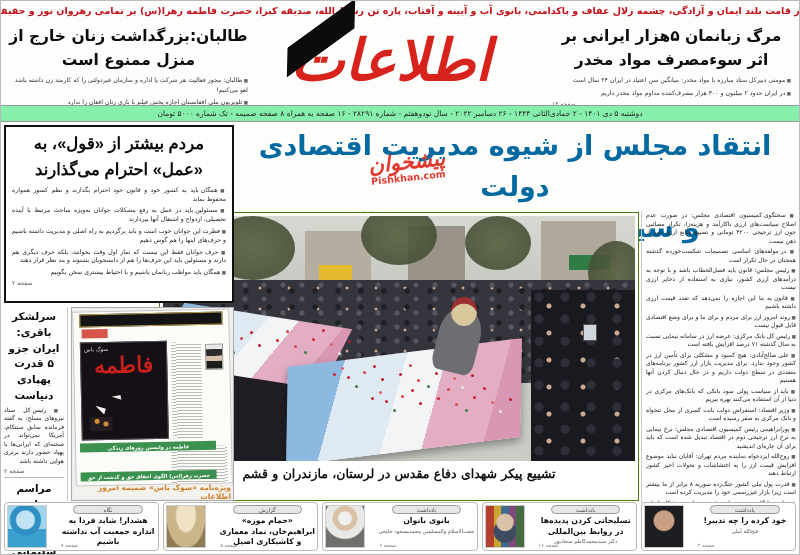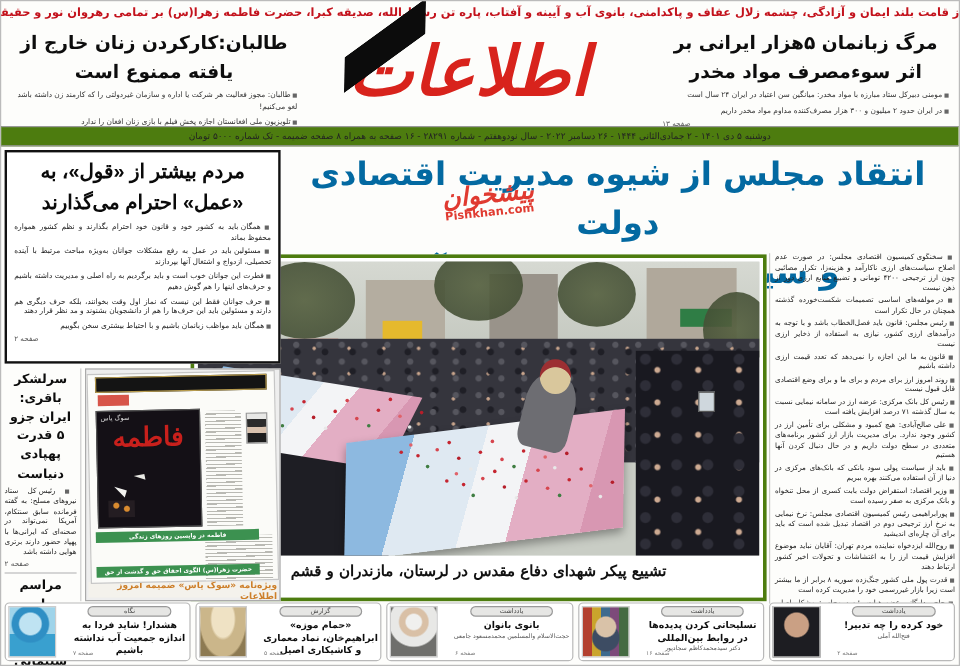--- a/index.html
+++ b/index.html
@@ -20,42 +20,42 @@
   .hstory .hb { font-size:6.2px; color:#333; text-align:right; margin-top:3px; line-height:1.5; }
   .hstory .pg { font-size:6px; color:#555; text-align:left; margin-top:2px; }
   .logo-wrap { flex:1; position:relative; }
   .logo-text { position:absolute; top:2px; right:18px; left:0; text-align:center;
                color:#d8231c; font-size:57px; font-weight:900; font-style:italic;
                font-family:"DejaVu Serif", serif; letter-spacing:-3px; line-height:76px; }
   .ribbon { position:absolute; left:14px; top:6px; width:102px; height:24px; background:#0c0c0c;
             transform:rotate(-36deg); clip-path:polygon(0 100%, 18% 0, 100% 0, 82% 100%); }
 
   
-  .datebar { position:absolute; top:104px; right:0; width:100%; height:17px; background:#4d7c0f;
+  .datebar { position:absolute; top:104px; right:0; width:100%; height:17px; background:#86efac;
              border-top:1px solid #999; border-bottom:1px solid #999;
              display:flex; align-items:center; justify-content:center; }
   .datebar span { font-size:7.5px; color:#222; }
 
   
   .mainhead { position:absolute; top:124px; right:3px; width:562px; height:84px; text-align:center; }
   .mainhead .l { font-weight:900; color:#0369a1; font-size:27px; line-height:41px; letter-spacing:-0.5px; }
   .watermark { position:absolute; top:27px; left:135px; text-align:center; transform:rotate(-6deg); z-index:5; }
   .watermark .wfa { color:#e03a30; font-size:21px; font-weight:900; font-style:italic; line-height:20px; }
   .watermark .wen { color:#e03a30; font-size:9.5px; font-weight:bold; font-style:normal; }
 
   
   .rcol { position:absolute; top:210px; right:3px; width:155px; height:292px; overflow:hidden;
           border-left:1px solid #ccc; padding-left:4px; }
   .b { font-size:6px; color:#222; line-height:1.42; text-align:justify; margin-bottom:2px; }
   .b::before { content:"■ "; font-size:4.5px; color:#666; }
   .pgref { font-size:6px; color:#555; text-align:left; }
 
   
   .photo-frame { position:absolute; top:211px; right:160px; width:480px; height:289px;
-                 border:3px solid #4d7c0f; background:#fff; padding:3px; }
+                 border:1px solid #4d7c0f; background:#fff; padding:3px; }
   .photo { position:relative; width:100%; height:245px; overflow:hidden; background:#c9cdc5; }
   .ph-sky { position:absolute; top:0; left:0; width:100%; height:34%;
             background:linear-gradient(#d6d9d2,#c2c6bd); }
   .bld { position:absolute; background:#a9a294; }
   .bld.b1 { left:2%; top:2%; width:10%; height:30%; background:#3d3a38; }
   .bld.b2 { left:30%; top:6%; width:14%; height:24%; background:#b4ada0; }
   .bld.b3 { left:52%; top:4%; width:12%; height:28%; background:#99938a; }
   .bld.b4 { left:80%; top:2%; width:16%; height:32%; background:#b0a89b; }
   .sign-y { position:absolute; left:33%; top:20%; width:7%; height:9%; background:#e5b92d; }
   .sign-r { position:absolute; left:16%; top:26%; width:9%; height:5%; background:#c24a31; }
@@ -167,21 +167,21 @@
       <div class="ht">مرگ زبانمان ۵هزار ایرانی بر اثر سوءمصرف مواد مخدر</div>
       <div class="hb b">مومنی دبیرکل ستاد مبارزه با مواد مخدر: میانگین سن اعتیاد در ایران ۲۴ سال است</div>
       <div class="hb b">در ایران حدود ۲ میلیون و ۳۰۰ هزار مصرف‌کننده مداوم مواد مخدر داریم</div>
       <div class="pg">صفحه ۱۳</div>
     </div>
     <div class="logo-wrap">
       <div class="logo-text">اطلاعات</div>
       <div class="ribbon"></div>
     </div>
     <div class="hstory">
-      <div class="ht">طالبان:کارکردن زنان خارج از یافته ممنوع است</div>
+      <div class="ht">طالبان:بزرگداشت زنان خارج از منزل ممنوع است</div>
       <div class="hb b">طالبان: مجوز فعالیت هر شرکت یا اداره و سازمان غیردولتی را که کارمند زن داشته باشد لغو می‌کنیم!</div>
       <div class="hb b">تلویزیون ملی افغانستان اجازه پخش فیلم با بازی زنان افغان را ندارد</div>
       <div class="pg">صفحه ۱۶</div>
     </div>
   </div>
 
   <div class="datebar">
     <span>دوشنبه ۵ دی ۱۴۰۱ - ۲ جمادی‌الثانی ۱۴۴۴ - ۲۶ دسامبر ۲۰۲۲ - سال نودوهفتم - شماره ۲۸۲۹۱ - ۱۶ صفحه به همراه ۸ صفحه ضمیمه - تک شماره ۵۰۰۰ تومان</span>
   </div>
 

